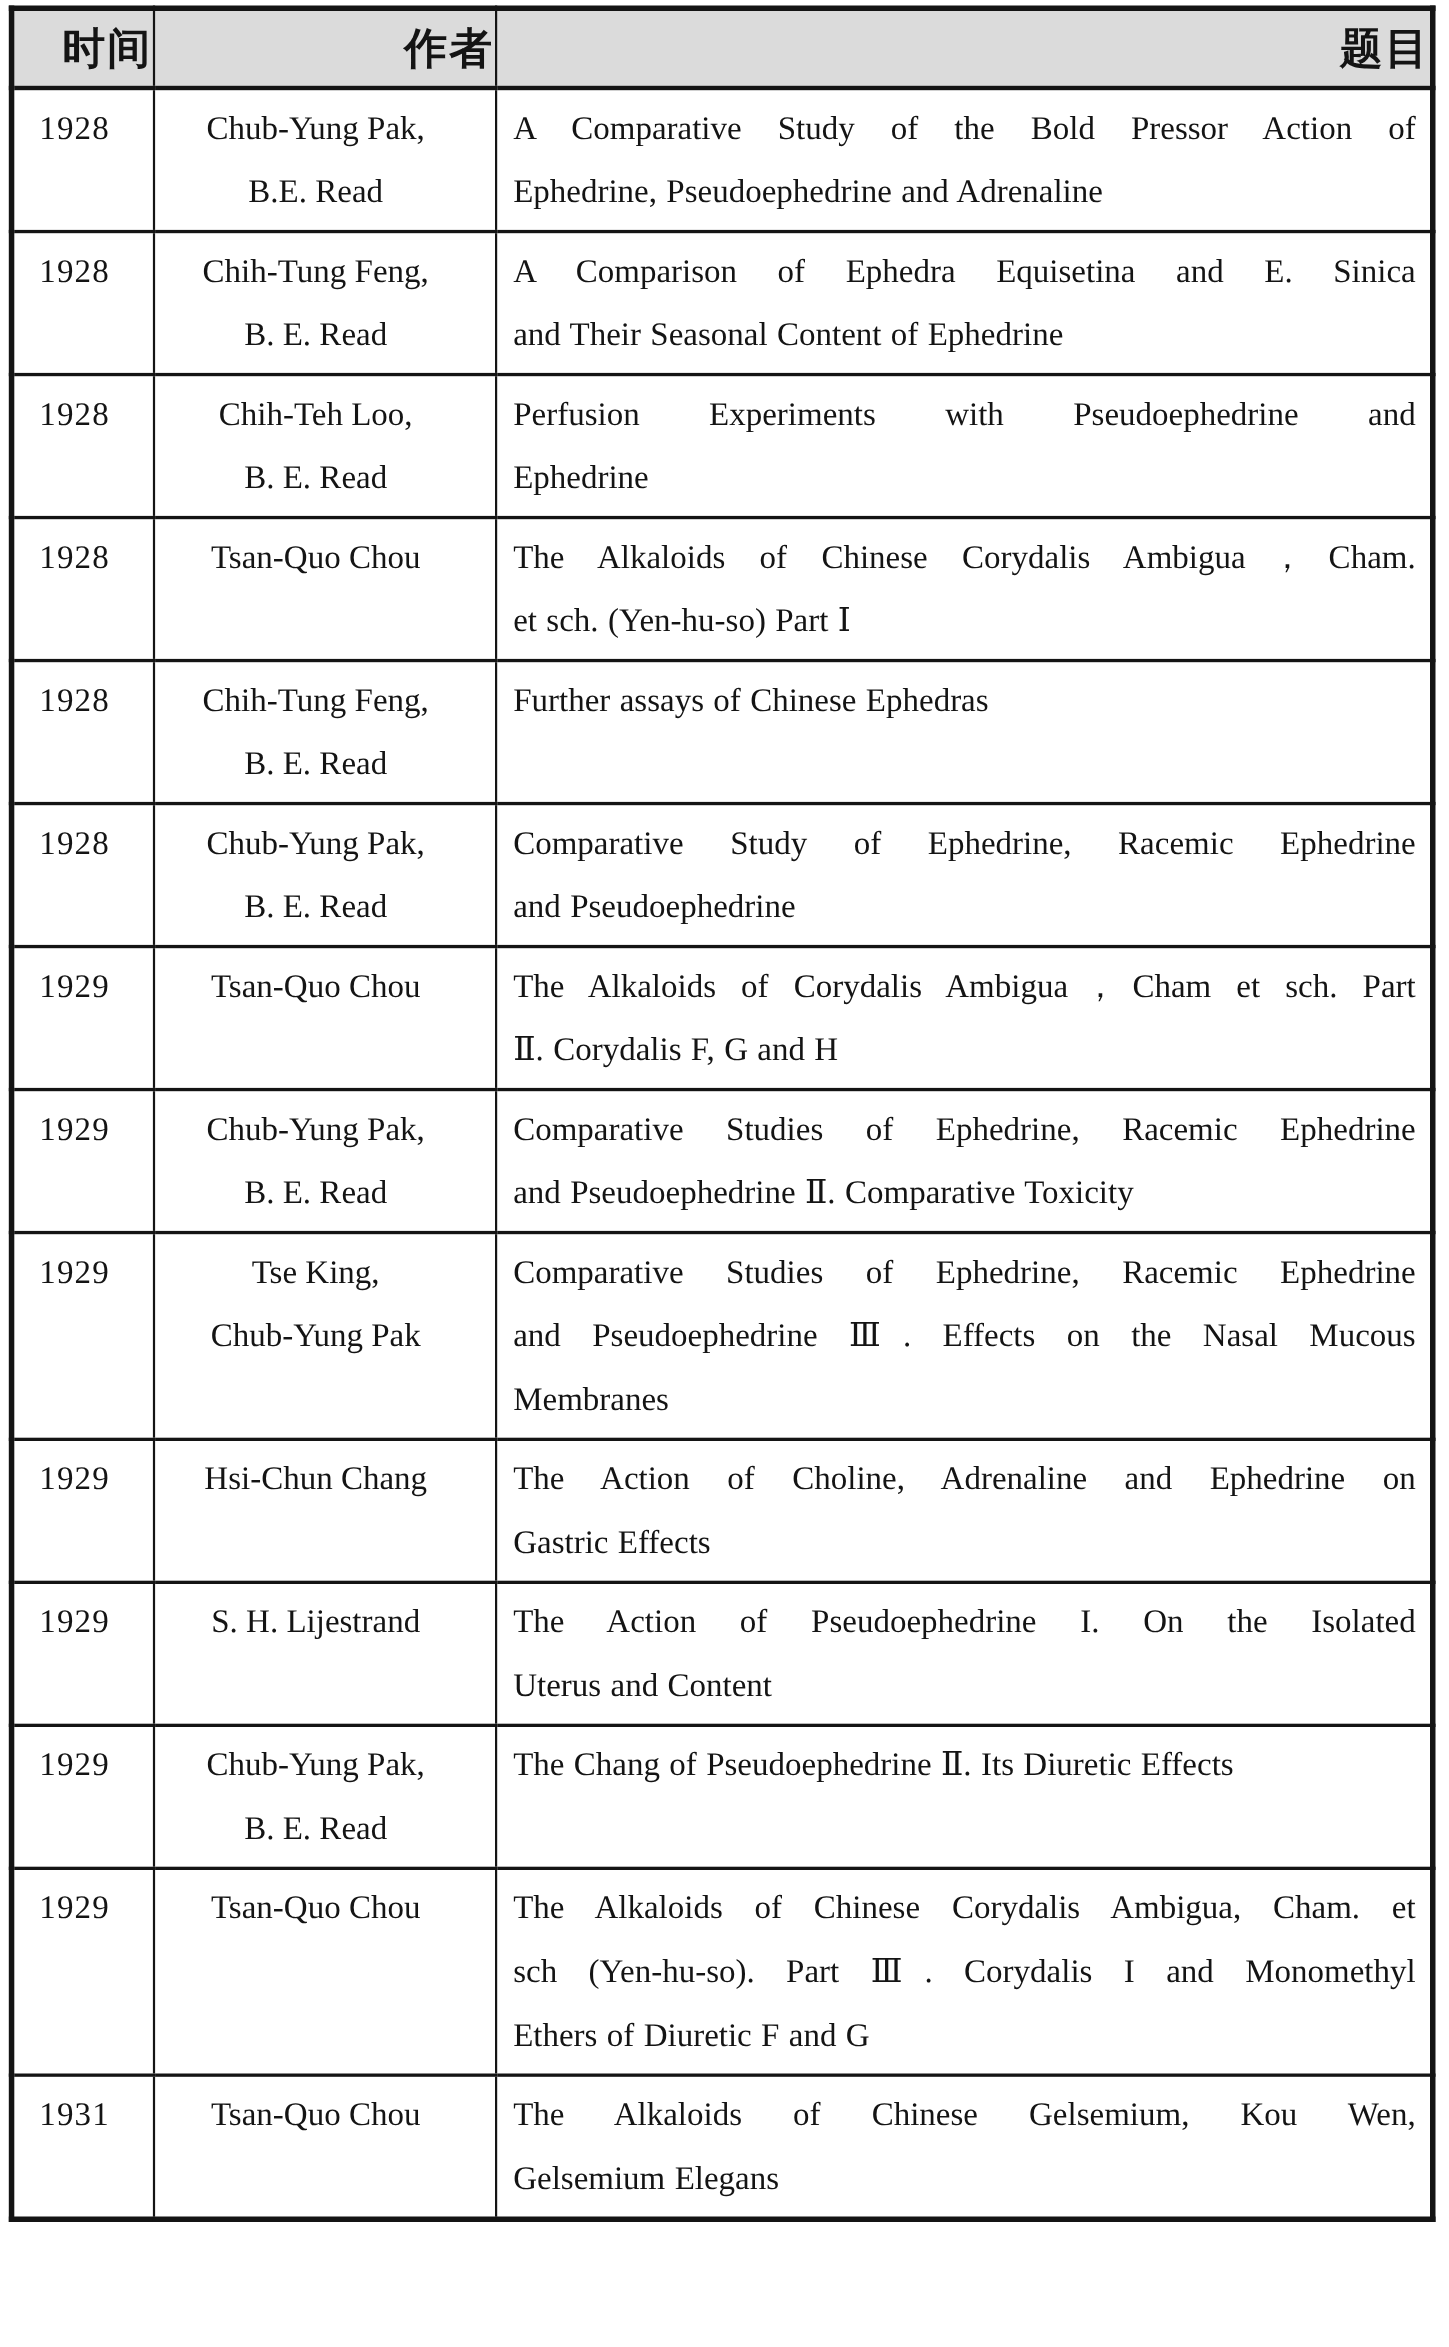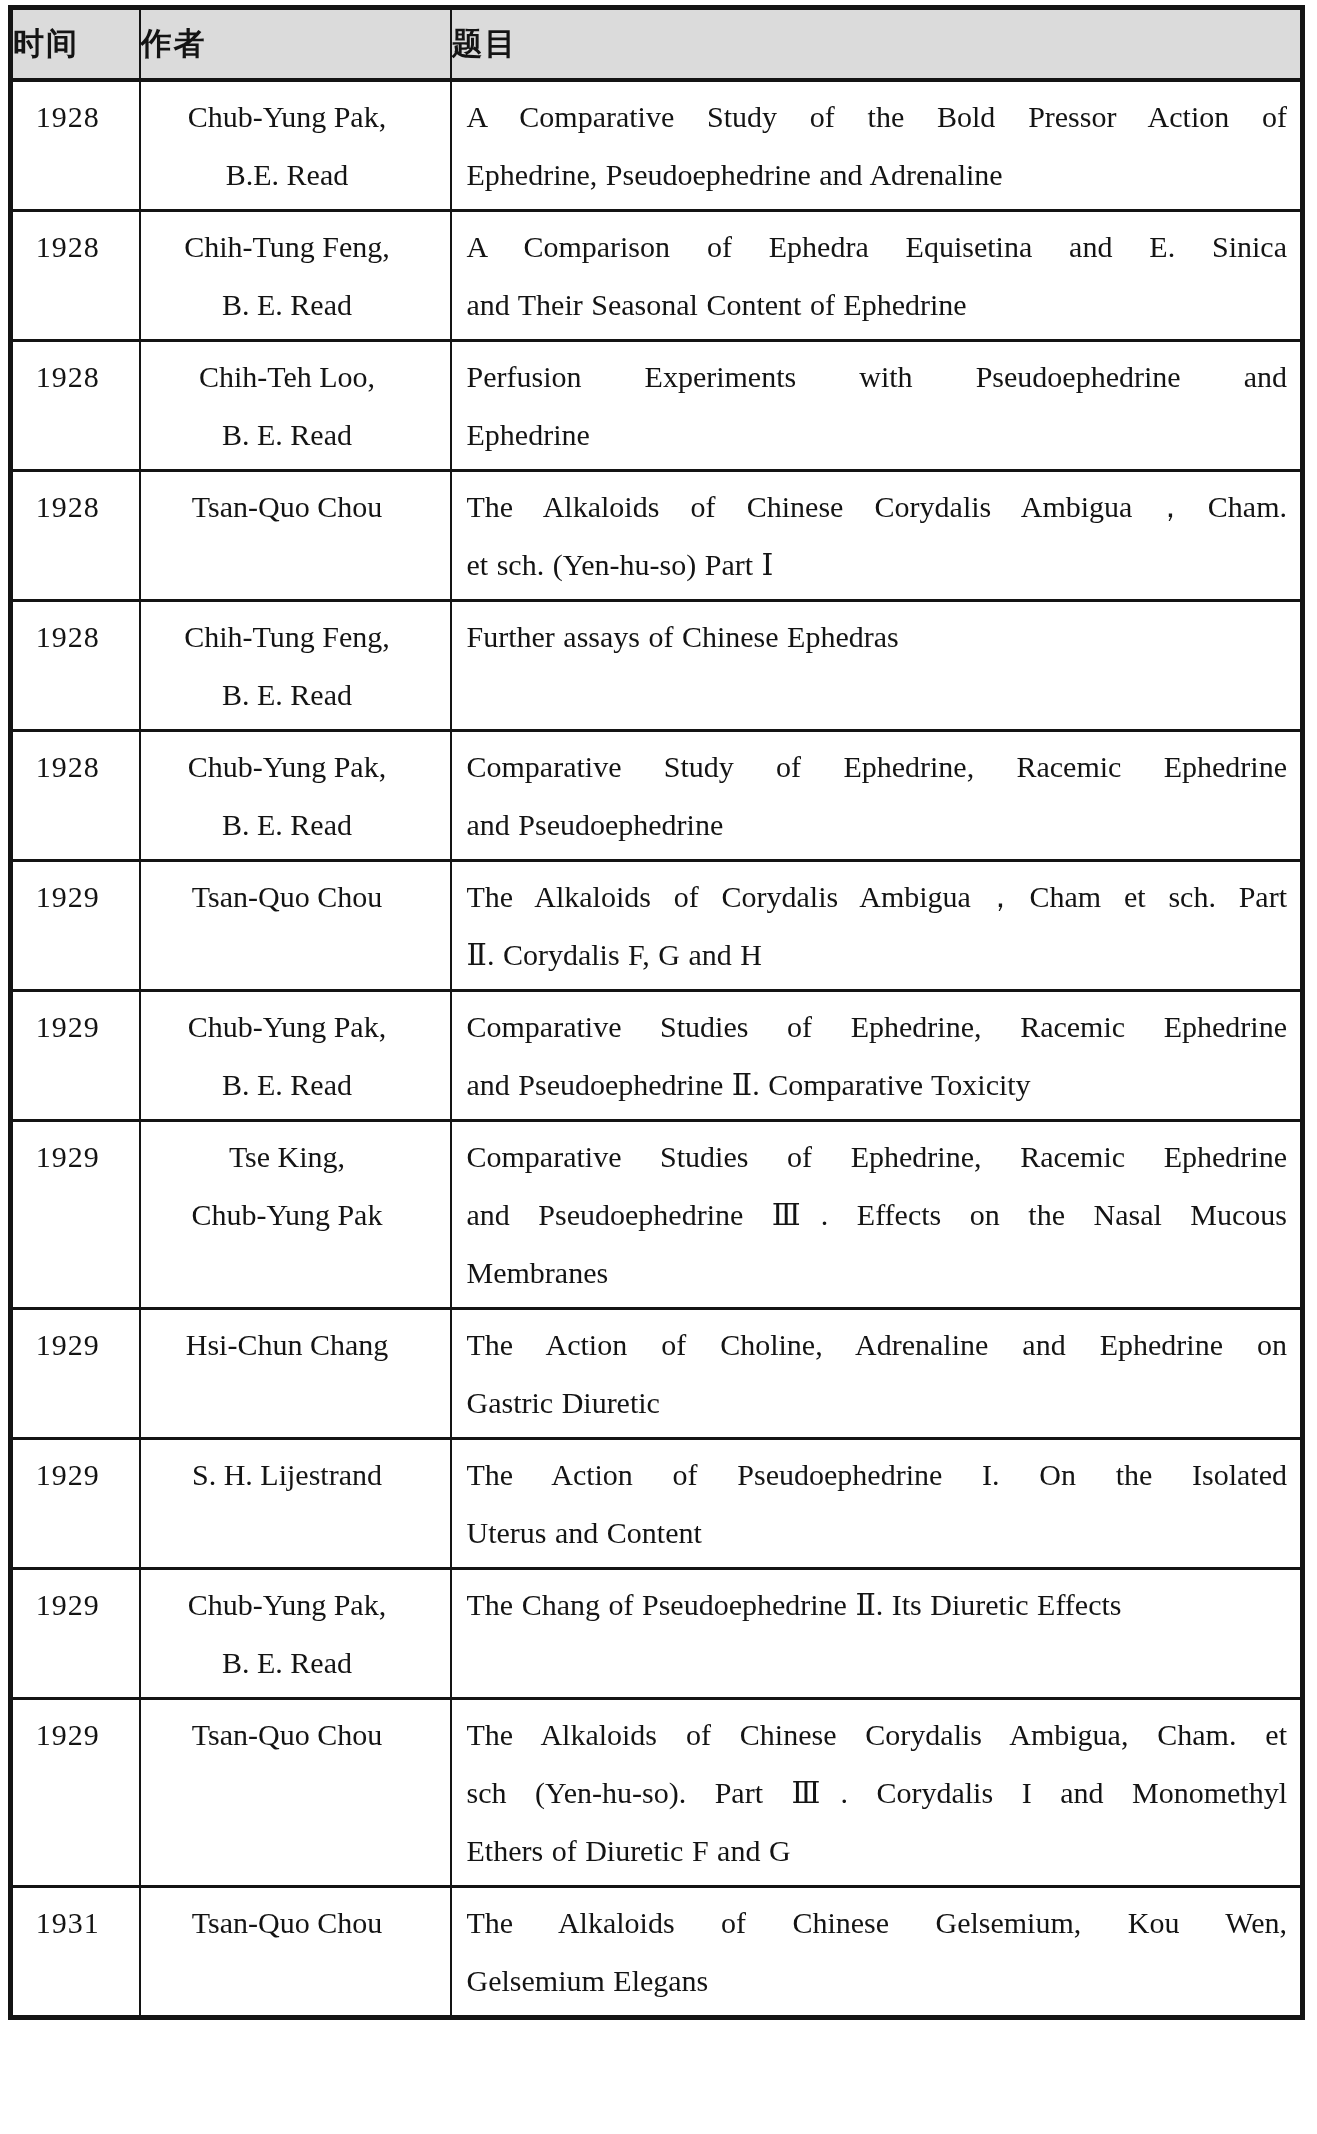--- a/index.html
+++ b/index.html
@@ -31,24 +31,24 @@
   col.c-author { width: 311px; }
   col.c-title  { width: auto; }
 
   th {
     background: var(--header-bg);
     border: 2px solid var(--ink);
     border-top-width: 4px;
     border-bottom-width: 4px;
     height: 72px;
     vertical-align: middle;
-    text-align: left;
+    text-align: right;
     font-family: "Liberation Sans", "DejaVu Sans", sans-serif;
     font-weight: bold;
-    font-size: 31px;
+    font-size: 39px;
     letter-spacing: 2px;
     padding: 0;
   }
   td {
     border: 2px solid var(--ink);
     border-top-width: 3px;
     border-bottom-width: 3px;
     vertical-align: top;
     font-family: "Liberation Serif", "DejaVu Serif", serif;
     font-size: 30px;
@@ -189,21 +189,21 @@
             <div class="title-line last">Membranes</div>
           </td>
         </tr>
         <tr>
           <td class="year-cell">1929</td>
           <td class="author-cell">
             <div class="author-line">Hsi-Chun Chang</div>
           </td>
           <td class="title-cell">
             <div class="title-line">The Action of Choline, Adrenaline and Ephedrine on</div>
-            <div class="title-line last">Gastric Diuretic</div>
+            <div class="title-line last">Gastric Effects</div>
           </td>
         </tr>
         <tr>
           <td class="year-cell">1929</td>
           <td class="author-cell">
             <div class="author-line">S. H. Lijestrand</div>
           </td>
           <td class="title-cell">
             <div class="title-line">The Action of Pseudoephedrine I. On the Isolated</div>
             <div class="title-line last">Uterus and Content</div>

